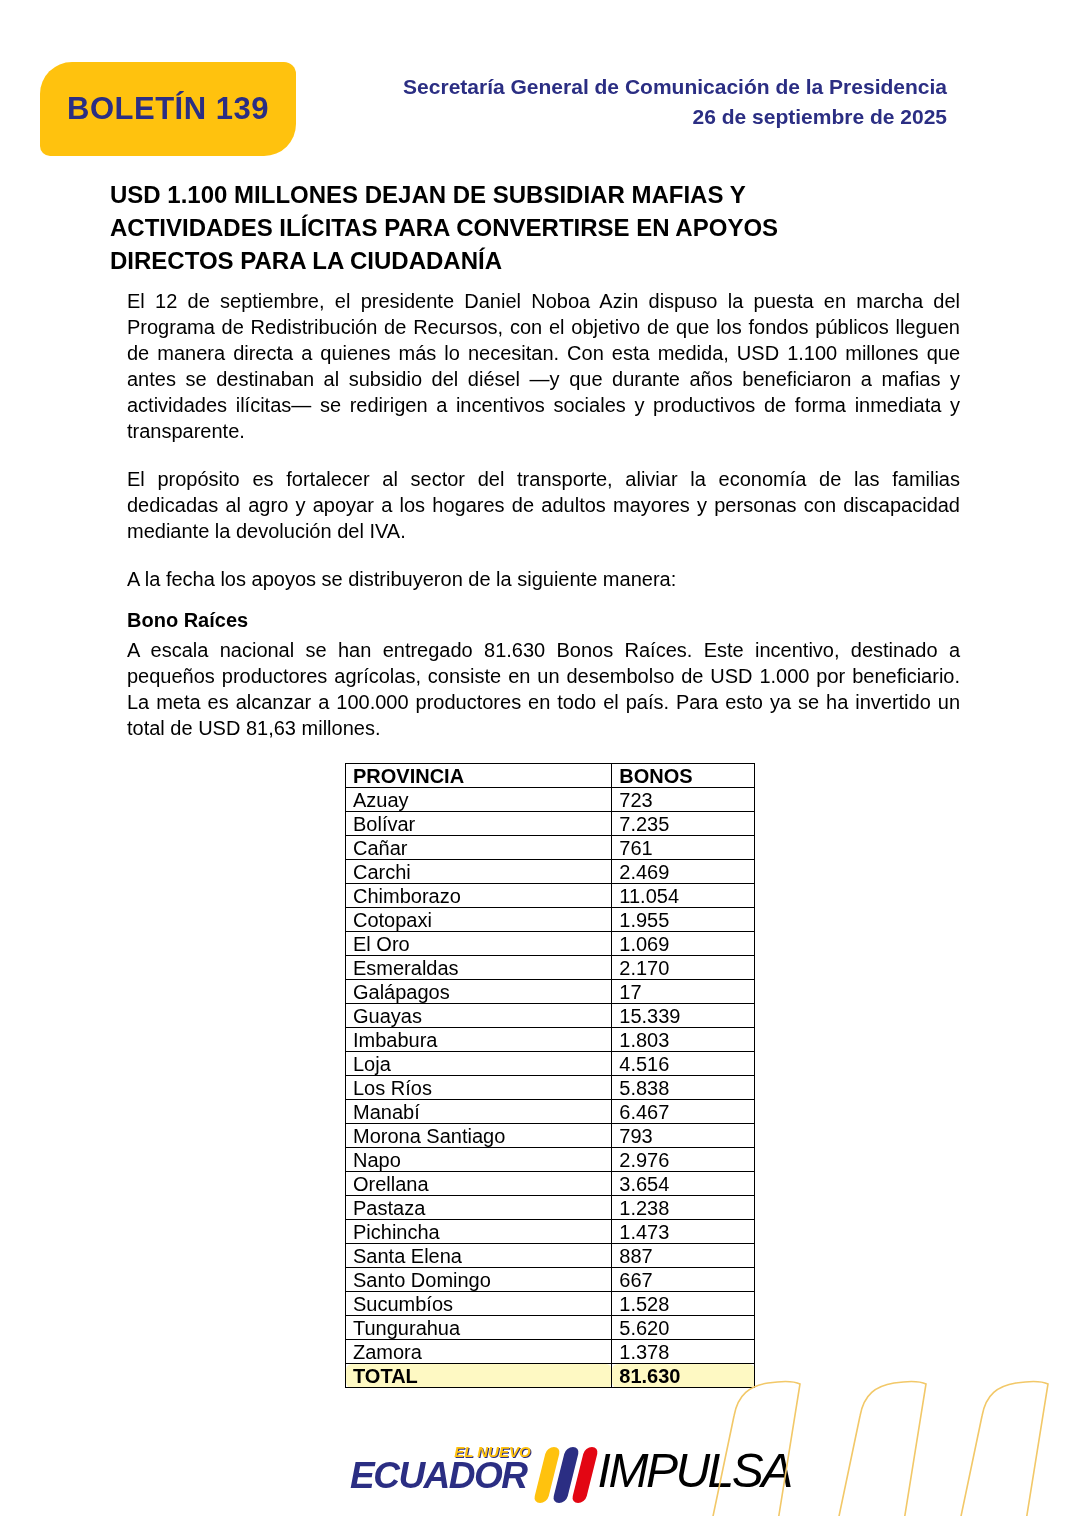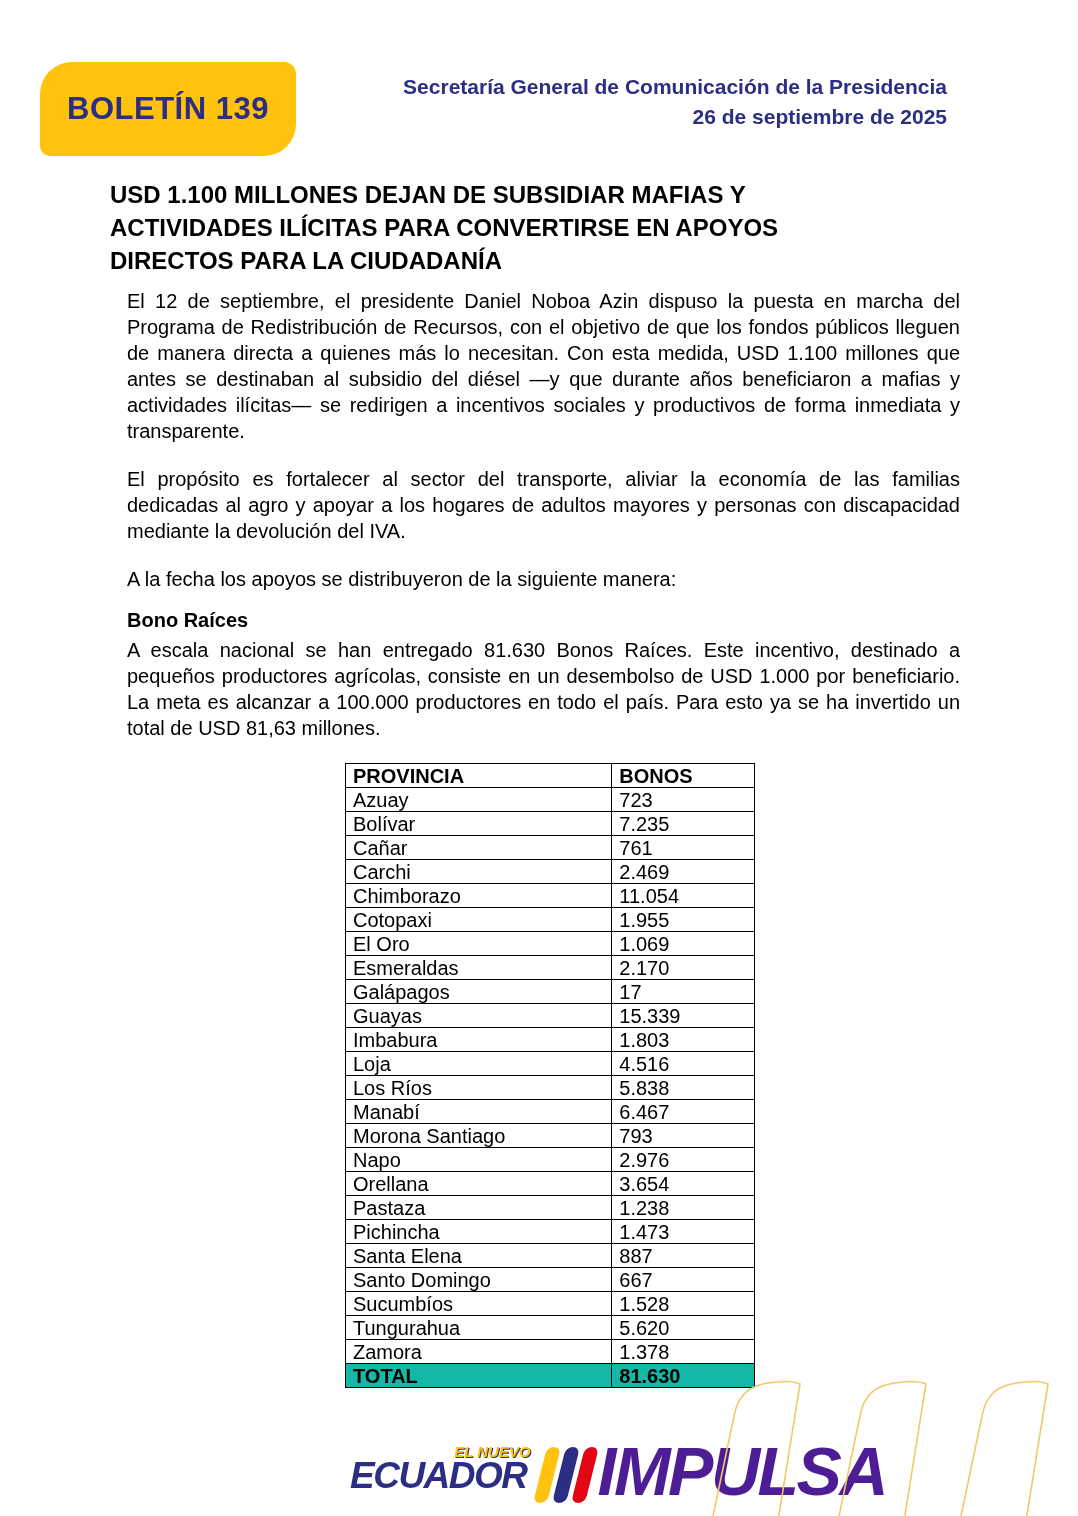--- a/index.html
+++ b/index.html
@@ -70,21 +70,21 @@
     padding: 0 20px 0 7px;
     text-align: left;
     font-weight: normal;
     line-height: 22px;
     vertical-align: middle;
     white-space: nowrap;
   }
   .bonos-table col.c1 { width: 267px; }
   .bonos-table col.c2 { width: 143px; }
   .bonos-table tr.head td, .bonos-table tr.total td { font-weight: bold; }
-  .bonos-table tr.total td { background: #14b8a6; }
+  .bonos-table tr.total td { background: #fef9c3; border-radius: 6px; }
   
   .logo {
     position: absolute;
     left: 350px; top: 1434px;
     display: flex;
     align-items: flex-end;
     height: 62px;
   }
   .lg-ecuador-wrap { position: relative; }
   .lg-elnuevo {
@@ -107,24 +107,24 @@
     line-height: 40px;
   }
   .lg-stripes { display: flex; margin: 0 6px -7px 8px; }
   .lg-stripe {
     width: 14px; height: 56px;
     margin-left: 5px;
     border-radius: 9px;
     transform: skewX(-14deg);
   }
   .lg-impulsa {
-    color: #4c1d95;
-    font-weight: bold;
+    color: #000000;
+    font-weight: normal;
     font-style: italic;
-    font-size: 68px;
+    font-size: 48px;
     letter-spacing: -2.5px;
     line-height: 50px;
   }
   
   .fins { position: absolute; right: 0; bottom: 0; }
 </style>
 </head>
 <body>
 
 <div class="page">

